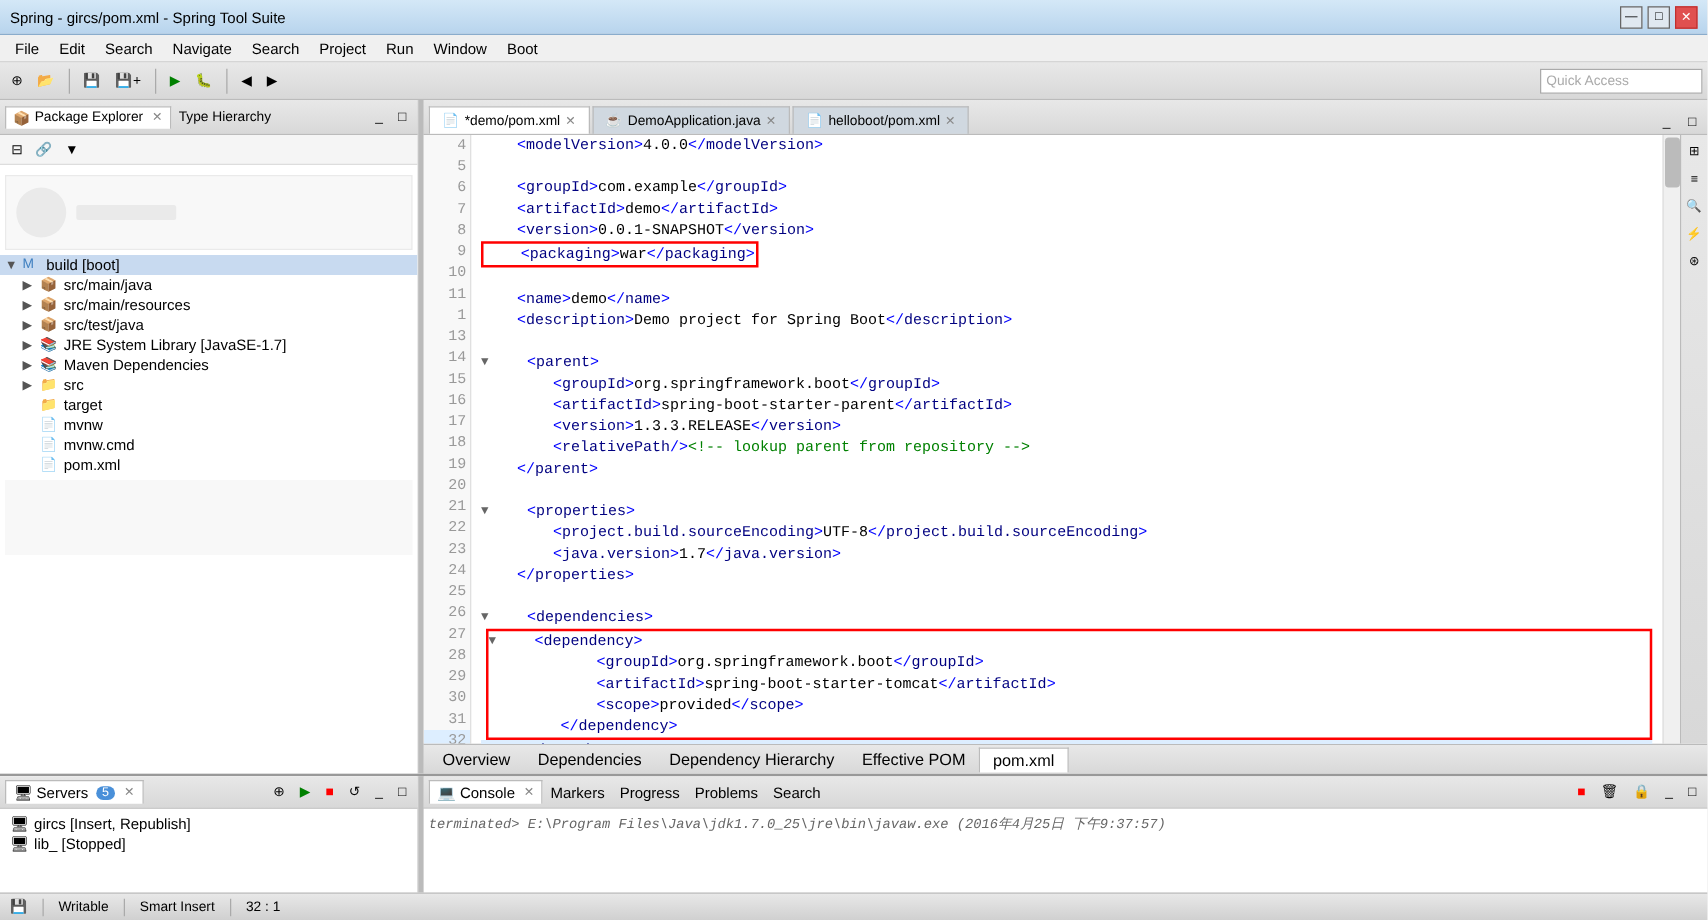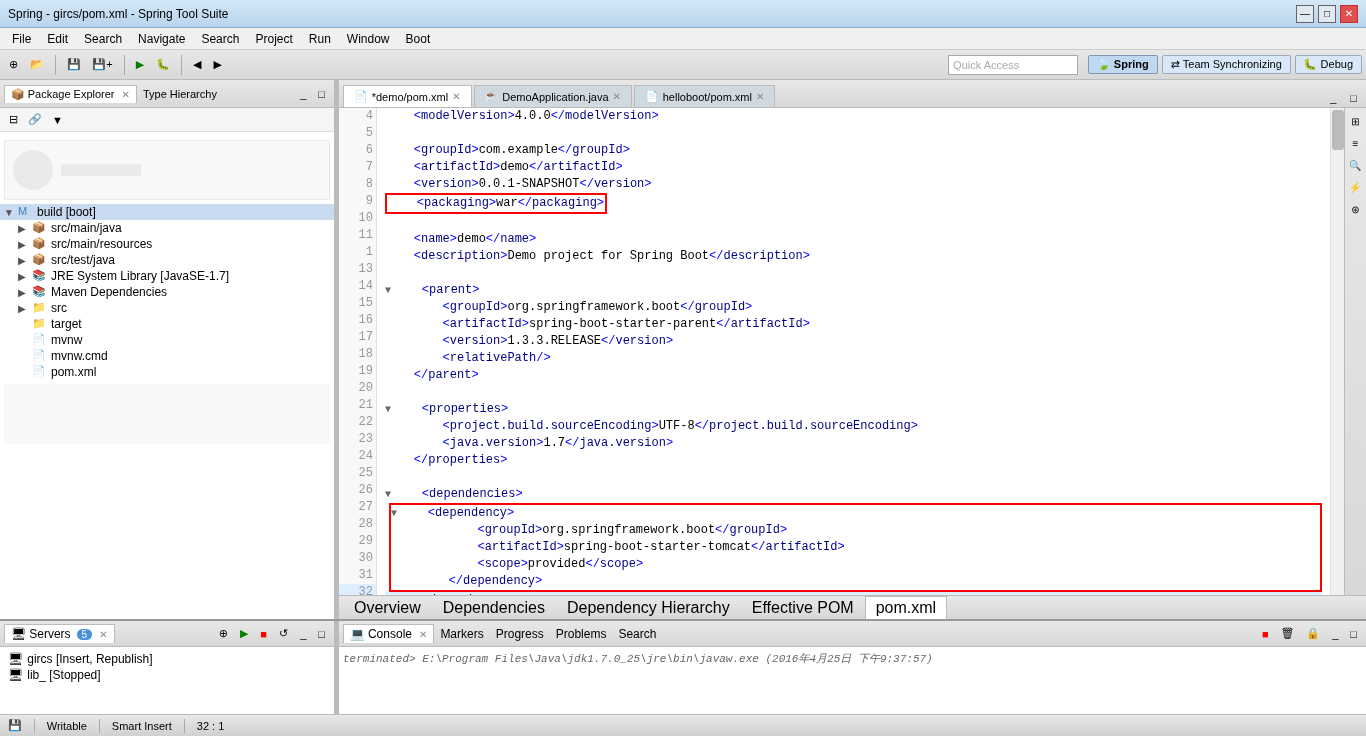--- a/index.html
+++ b/index.html
@@ -201,21 +201,21 @@
     #editor-bottom-tabs {
       background: linear-gradient(to bottom, #e8e8e8, #d8d8d8);
       height: 24px;
       display: flex;
       align-items: center;
       padding: 0 4px;
       border-top: 1px solid #bbb;
     }
     .bottom-tab {
       padding: 2px 10px;
-      font-size: 16px;
+      font-size: 13px;
       cursor: pointer;
       border: 1px solid transparent;
     }
     .bottom-tab.active { background: white; border: 1px solid #bbb; border-bottom: none; }
 
     
     #right-side-toolbar {
       width: 22px;
       background: linear-gradient(to bottom, #e8e8e8, #d8d8d8);
       border-left: 1px solid #bbb;
@@ -337,25 +337,20 @@
   <button class="toolbar-btn">💾</button>
   <button class="toolbar-btn">💾+</button>
   <div class="toolbar-sep"></div>
   <button class="toolbar-btn" style="color:green">▶</button>
   <button class="toolbar-btn" style="color:#804000">🐛</button>
   <div class="toolbar-sep"></div>
   <button class="toolbar-btn">◀</button>
   <button class="toolbar-btn">▶</button>
   <div id="quick-access-box">
     <span style="color:#aaa">Quick Access</span>
-  </div>
-  <div id="perspective-btns">
-    <button class="perspective-btn active">🍃 Spring</button>
-    <button class="perspective-btn">⇄ Team Synchronizing</button>
-    <button class="perspective-btn">🐛 Debug</button>
   </div>
 </div>
 
 <div style="display:flex; flex-direction:column; height: calc(736px - 28px - 22px - 30px);">
 
   <div style="display:flex; flex:1; overflow:hidden;">
 
     <div id="left-panel">
 
       <div id="left-panel-tabs">
@@ -615,20 +610,21 @@
               <span class="xml-bracket">&gt;</span>
               <span class="xml-text">1.3.3.RELEASE</span>
               <span class="xml-bracket">&lt;/</span>
               <span class="xml-tag">version</span>
               <span class="xml-bracket">&gt;</span>
           </div>
           <div class="code-line">
             <span class="xml-bracket">&nbsp;&nbsp;&nbsp;&nbsp;&nbsp;&nbsp;&nbsp;&nbsp;&lt;</span>
               <span class="xml-tag">relativePath</span>
               <span class="xml-bracket"> /&gt;</span>
+              <span class="xml-comment"> &lt;!-- lookup parent from repository --&gt;</span>
           </div>
           <div class="code-line">
             <span class="xml-bracket">&nbsp;&nbsp;&nbsp;&nbsp;&lt;/</span>
               <span class="xml-tag">parent</span>
               <span class="xml-bracket">&gt;</span>
           </div>
           <div class="code-line">&nbsp;</div>
           <div class="code-line">
             <span style="color:#666;font-size:10px;margin-right:2px;">▼</span>
             <span class="xml-bracket">&nbsp;&nbsp;&nbsp;&nbsp;&lt;</span>

